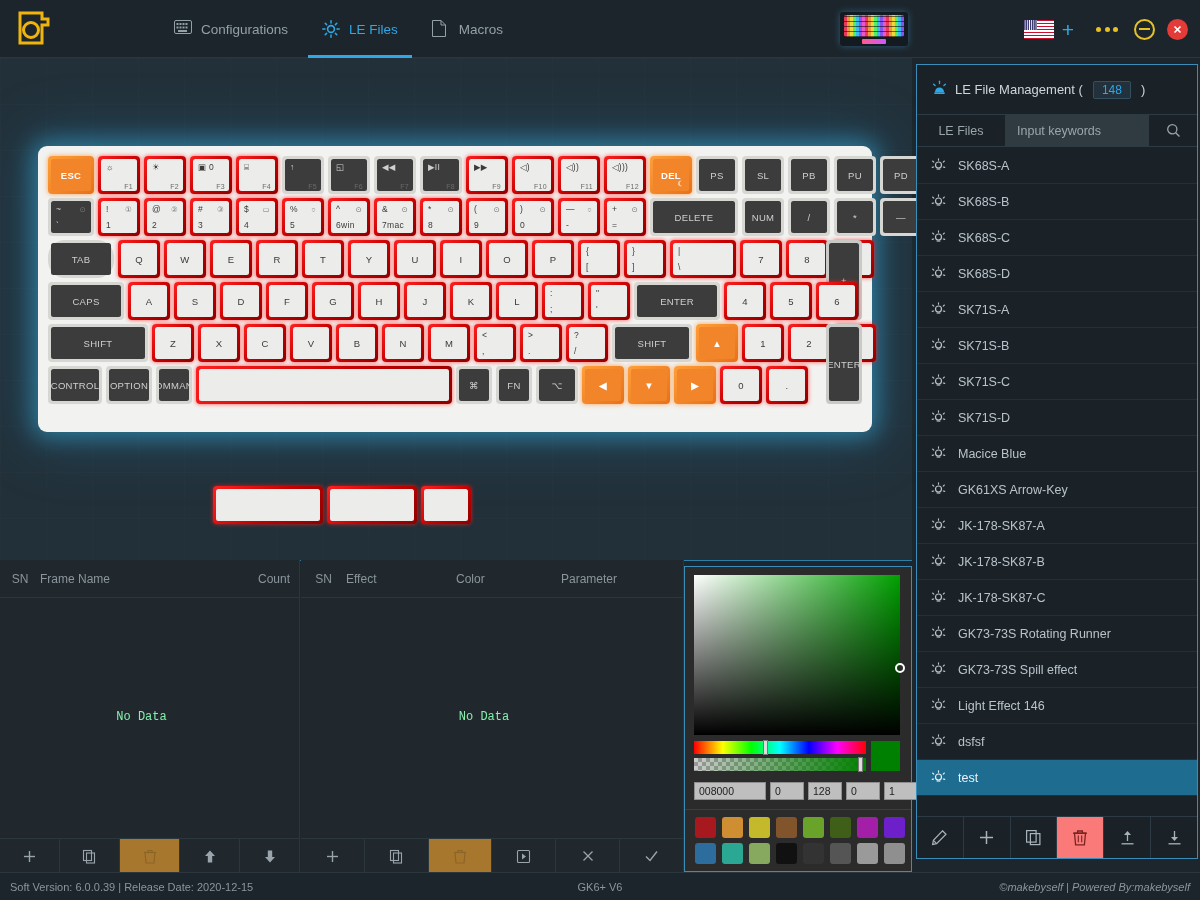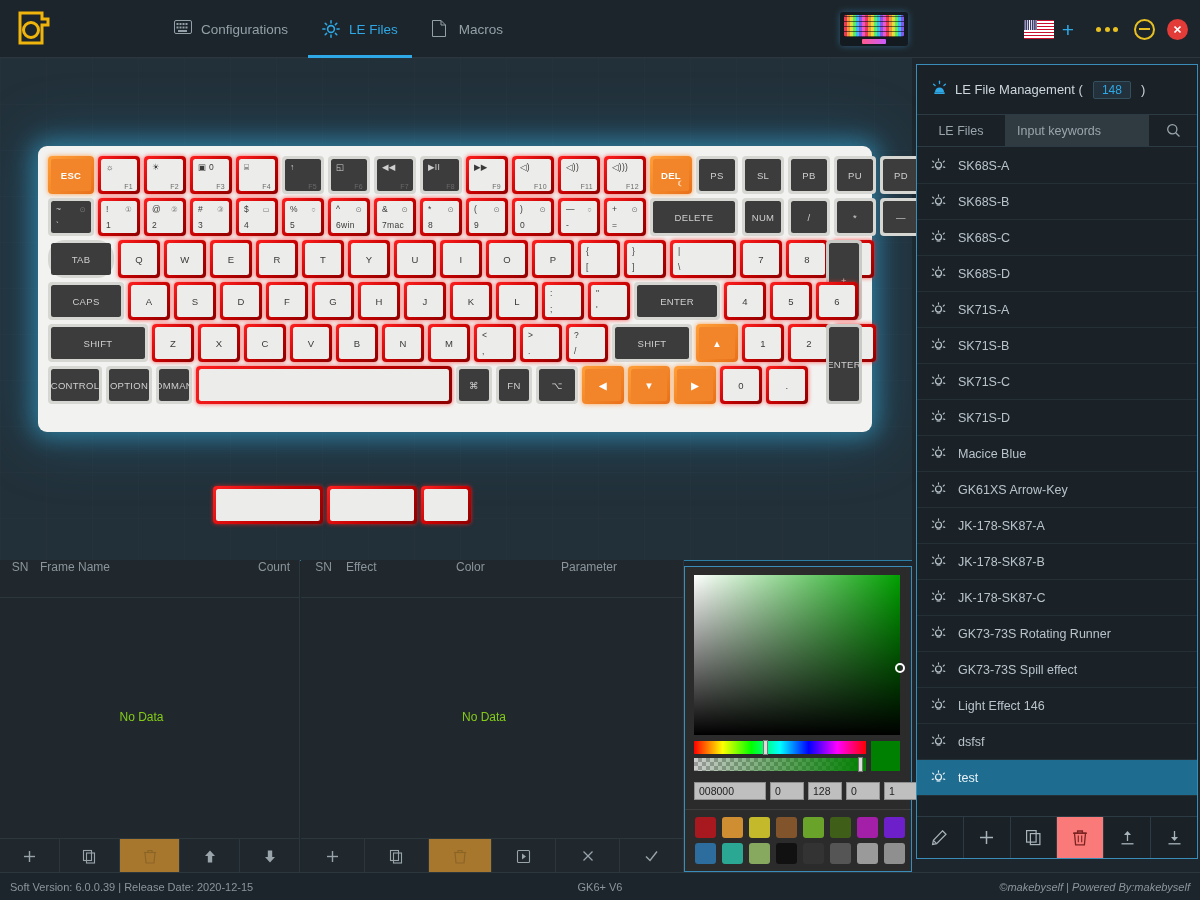--- a/index.html
+++ b/index.html
@@ -145,24 +145,24 @@
     display:flex; gap:4px;
   }
 
   
   .panels{ position:absolute; left:0; top:560px; width:912px; height:312px; }
   .panelL{ position:absolute; left:0; top:0; width:300px; height:312px;
            background:#20282d; border-right:1px solid #2b363d; }
   .panelM{ position:absolute; left:301px; top:0; width:383px; height:312px;
            background:#20282d; border-right:1px solid #2b363d;}
   .panelM::before, .panelL::after{ content:""; }
-  .thead{ display:flex; height:38px; font-size:12px; color:#8a959c;
+  .thead{ display:flex; height:38px; align-items:center; font-size:12px; color:#8a959c;
           border-bottom:1px solid #2b363d; }
   .nodata{ position:absolute; left:0; right:16px; top:150px; text-align:center;
-           font-size:12px; color:#84cc16; }
+           font-size:12px; color:#86efac;font-family:Liberation Mono, monospace; }
   .ptoolbar{ position:absolute; left:0; bottom:0; height:34px; width:100%;
              display:flex; border-top:1px solid #2b363d; }
   .ptoolbar .tb{
     flex:1; display:flex; align-items:center; justify-content:center;
     border-right:1px solid #2b363d; cursor:pointer; color:#9aa4ab; height:34px;
   }
   .ptoolbar .tb.gold{ background:#a8772e; color:#8b6526; }
   .ptoolbar .tb:last-child{ border-right:none; }
 
   

